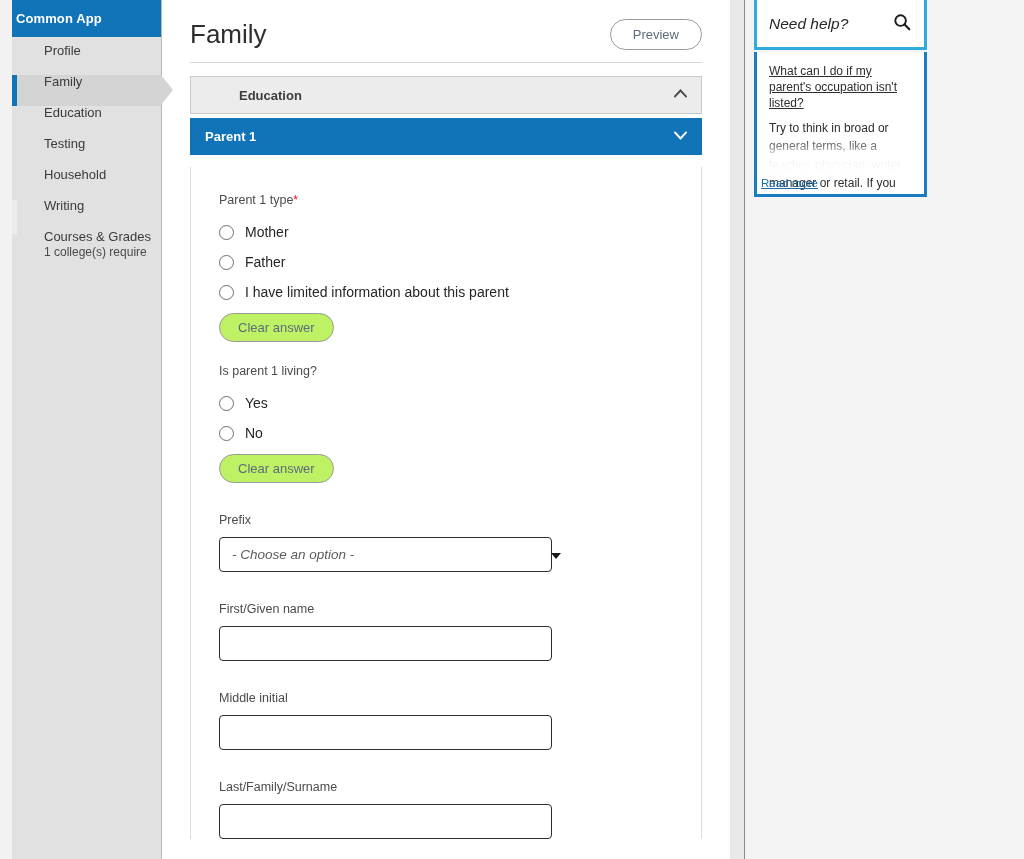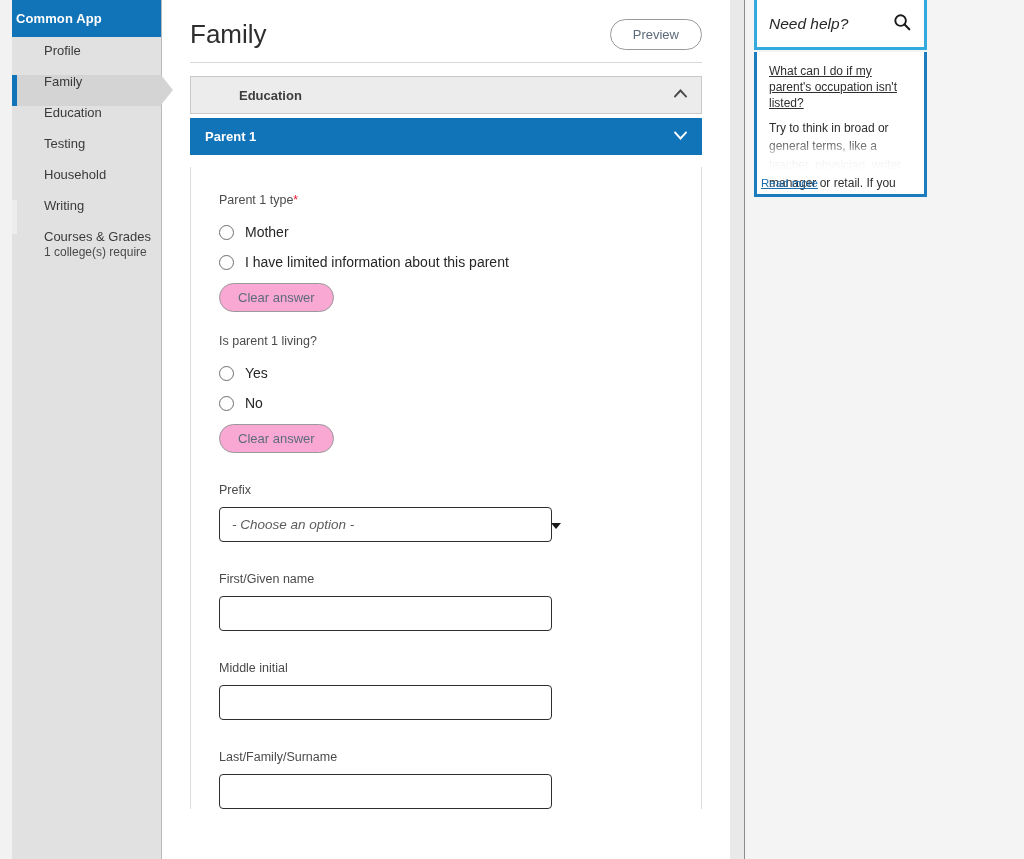--- a/index.html
+++ b/index.html
@@ -215,21 +215,21 @@
     margin-right: 11px;
   }
   .radio-text {
     font-size: 14px;
     color: #262626;
   }
   .clear-button {
     margin-top: 6px;
     border: 1px solid #9a9a9a;
     border-radius: 20px;
-    background: #f9a8d4;
+    background: #bef264;
     color: #5d6b7a;
     font-size: 13px;
     padding: 7px 18px;
     font-family: "Liberation Sans", sans-serif;
     cursor: pointer;
     line-height: 1;
   }
 
   .group-gap { height: 22px; }
   .group-gap-lg { height: 30px; }
@@ -409,20 +409,24 @@
 
     <div class="acc-body">
 
       
       <div class="field-label">
         <span>Parent 1 type</span><span class="req-star">*</span>
       </div>
       <label class="radio-row">
         <span class="radio-circle"></span>
         <span class="radio-text">Mother</span>
+      </label>
+      <label class="radio-row">
+        <span class="radio-circle"></span>
+        <span class="radio-text">Father</span>
       </label>
       <label class="radio-row">
         <span class="radio-circle"></span>
         <span class="radio-text">I have limited information about this parent</span>
       </label>
       <button class="clear-button">Clear answer</button>
 
       <div class="group-gap"></div>
 
       

